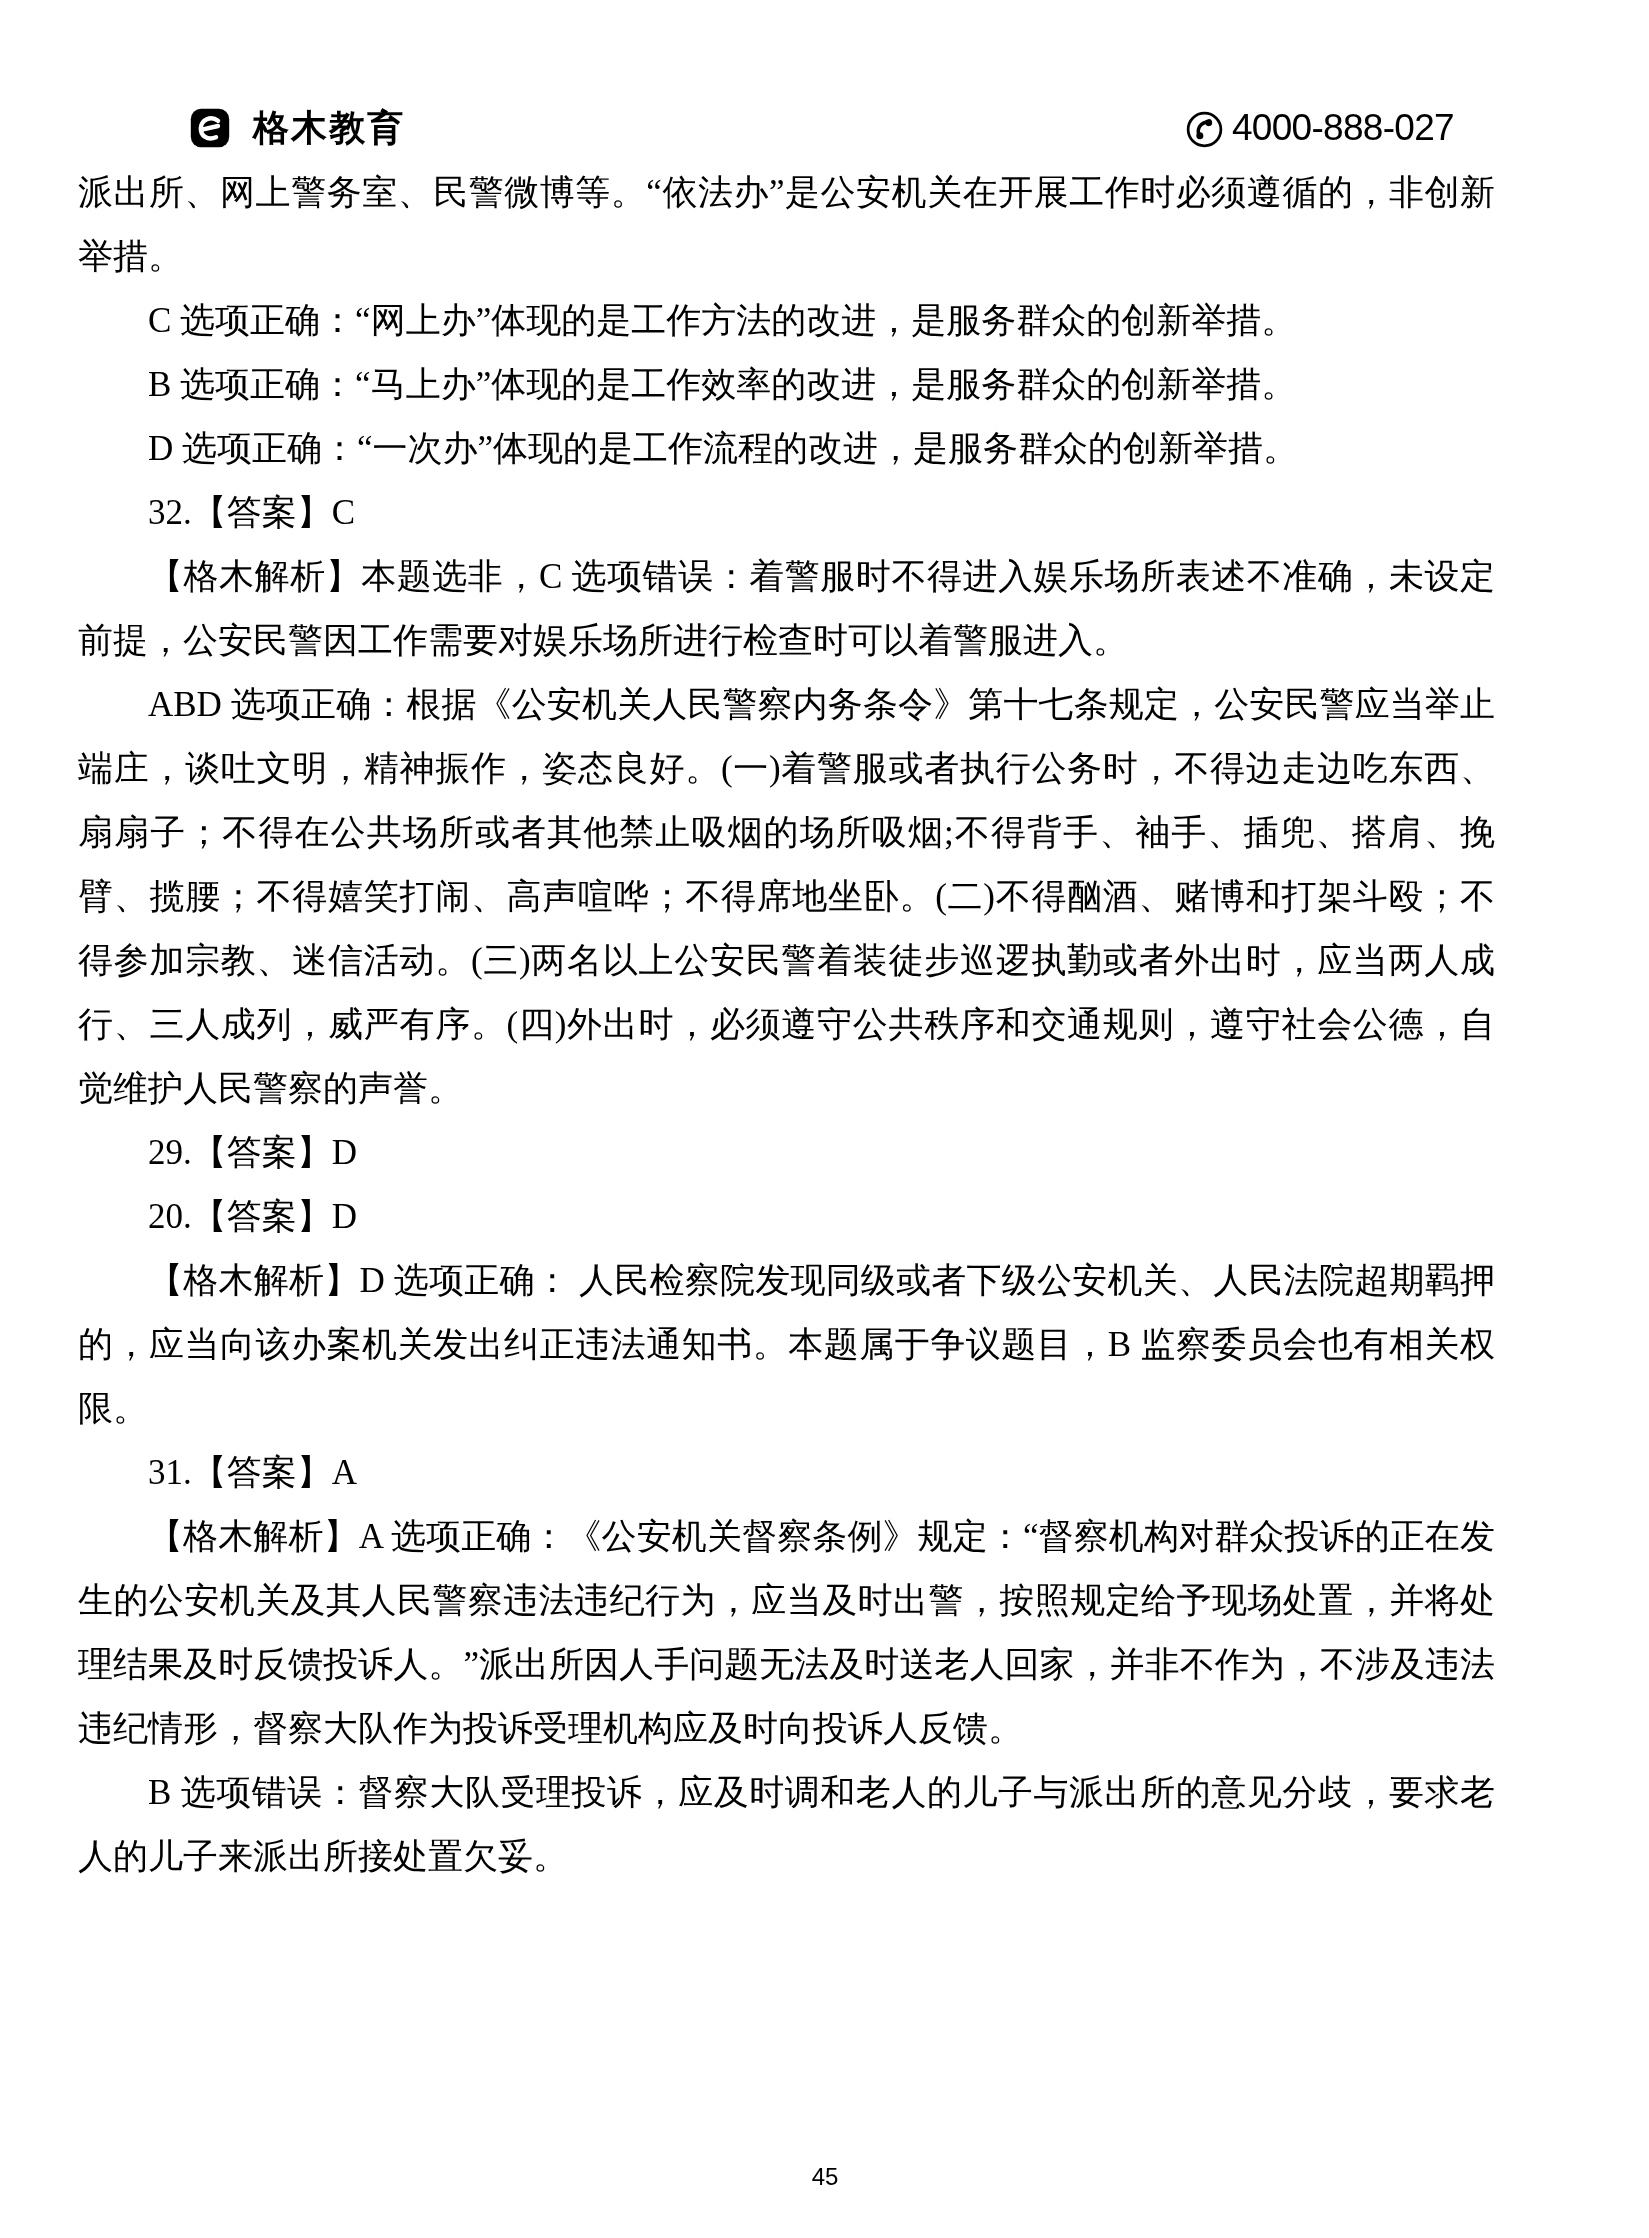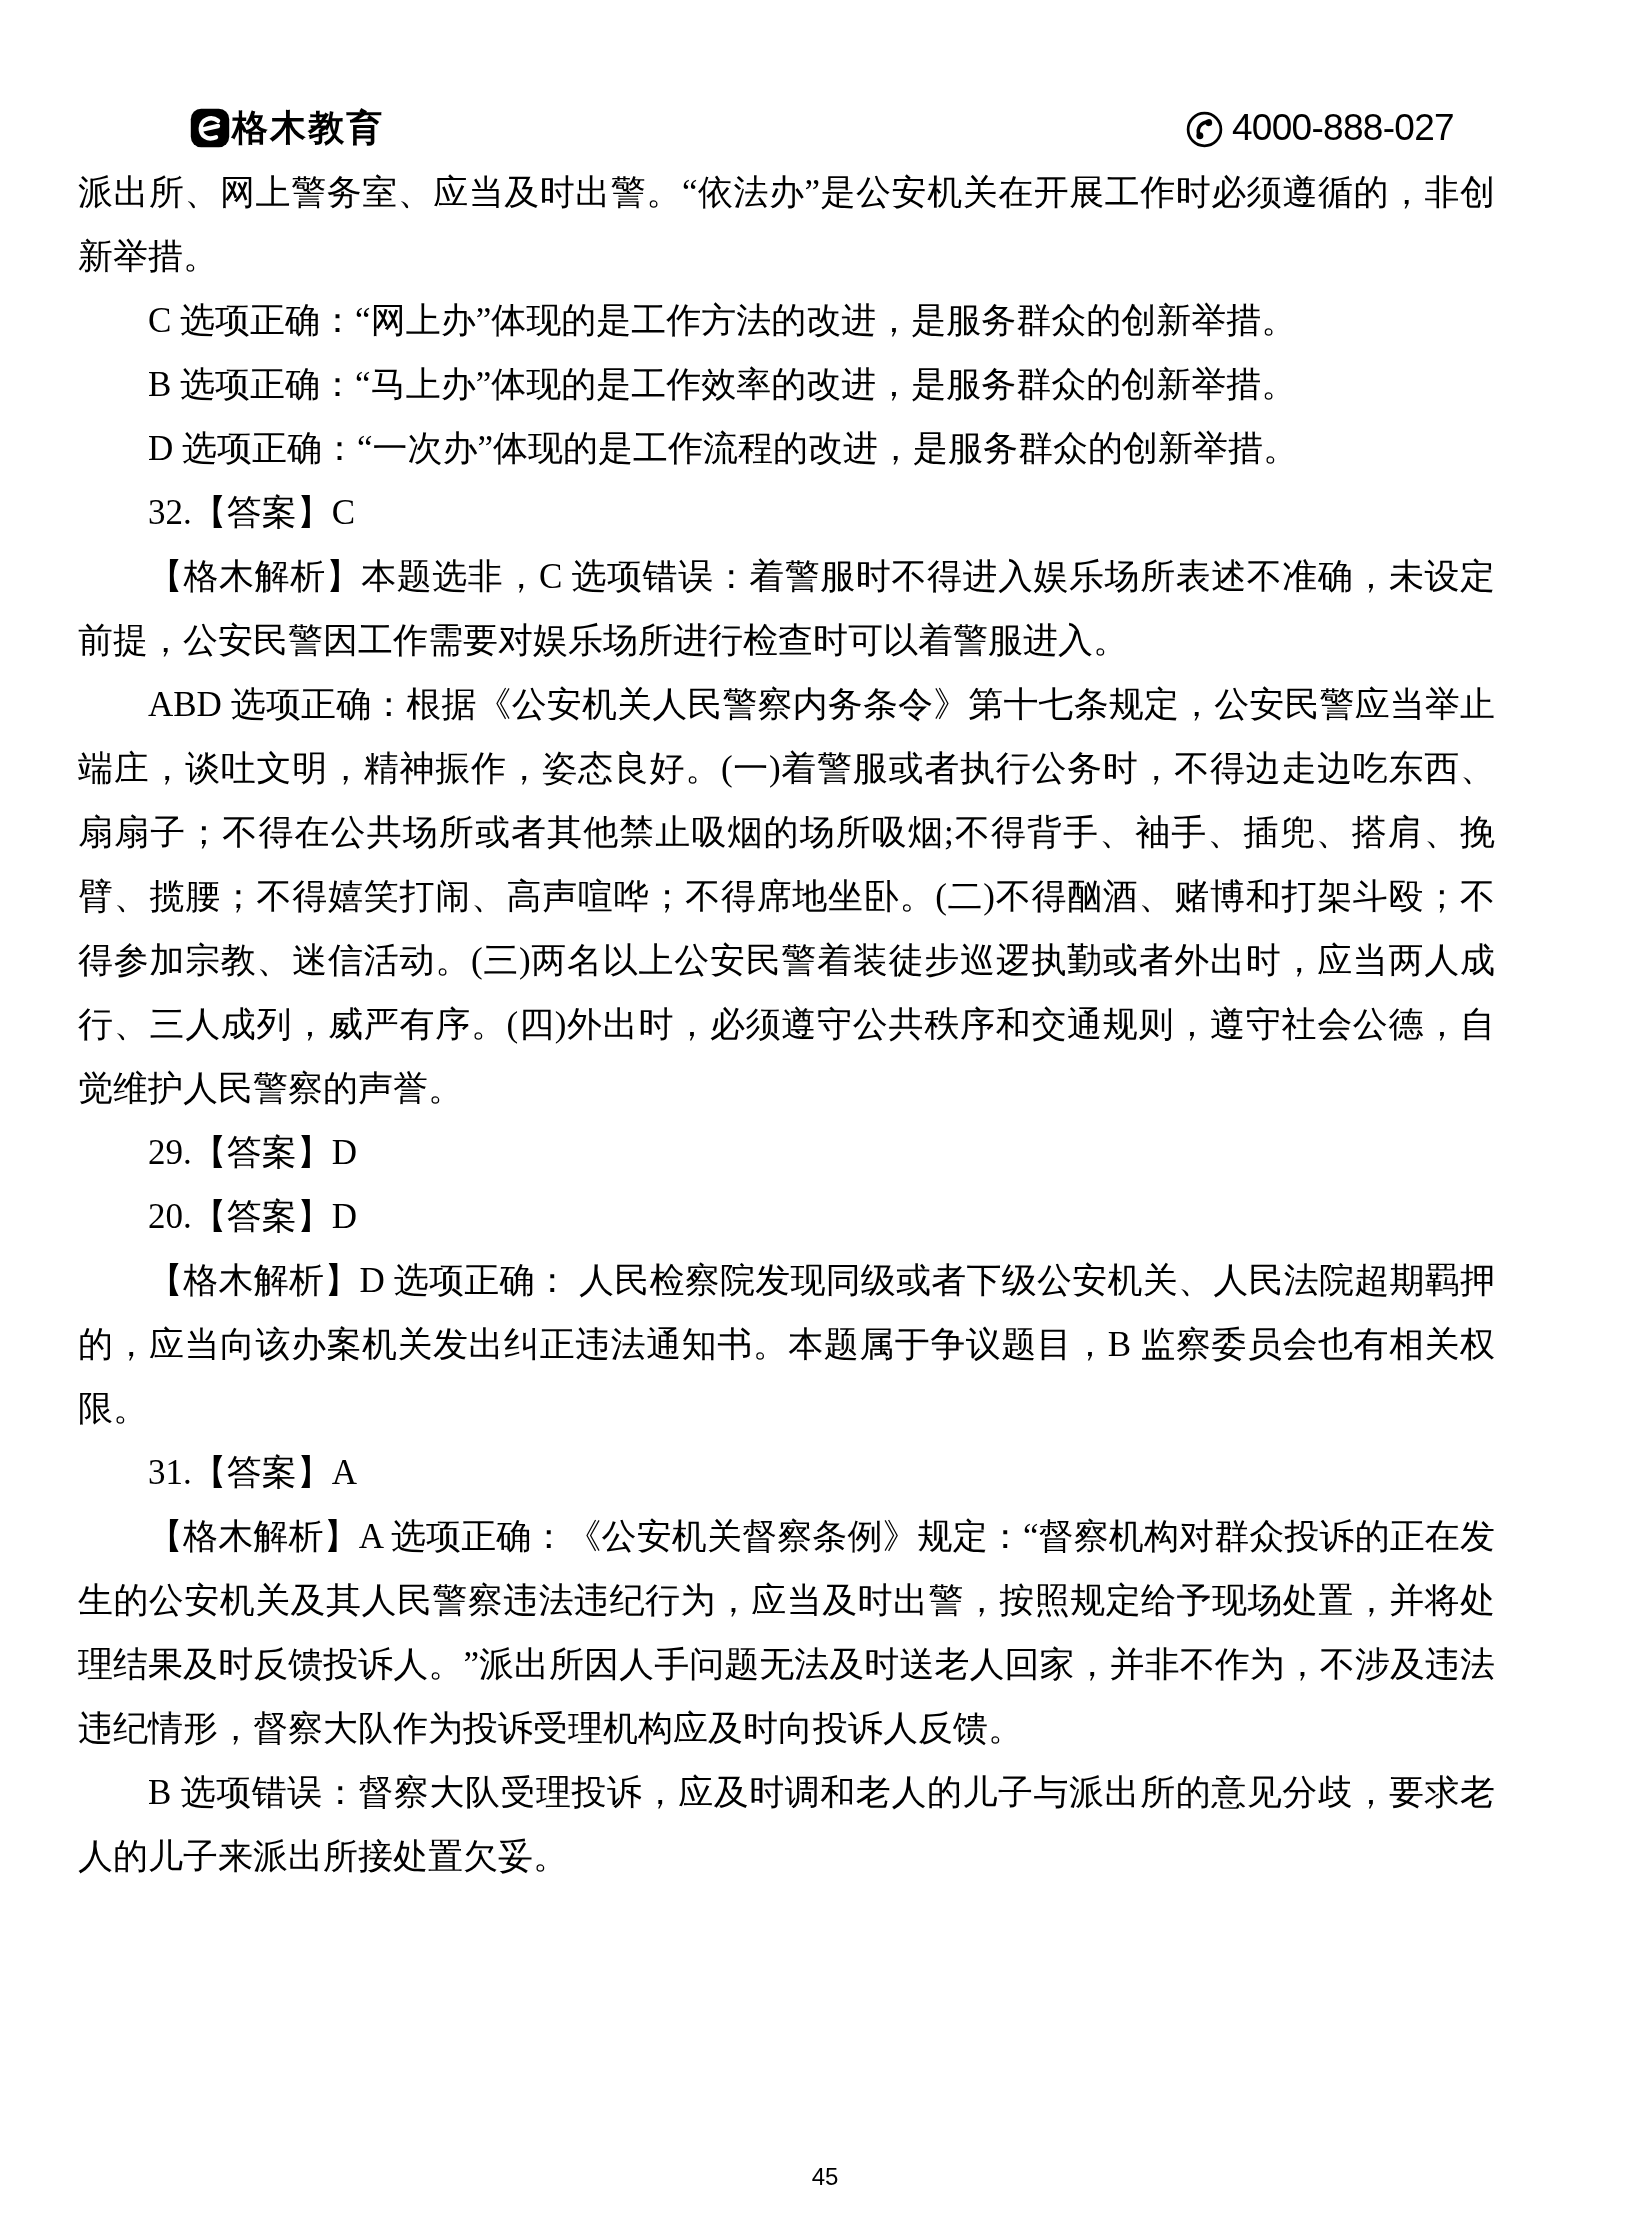--- a/index.html
+++ b/index.html
@@ -18,21 +18,21 @@
   .header {
     position: absolute;
     top: 103px;
     left: 190px;
     right: 196px;
     height: 50px;
     display: flex;
     justify-content: space-between;
     align-items: center;
   }
-  .brand { display: flex; align-items: center; gap: 2px; justify-content: space-between; }
+  .brand { display: flex; align-items: center; gap: 23px; justify-content: space-between; }
   .brand-icon svg { width: 40px; height: 40px; display: block; }
   .brand-name {
     font-family: "Liberation Sans", "DejaVu Sans", sans-serif;
     font-weight: bold;
     font-size: 36px;
     letter-spacing: 2.1px;
     white-space: nowrap;
   }
   .phone { display: flex; align-items: flex-end; gap: 8.3px; }
   .phone-icon svg { width: 39px; height: 39px; display: block; }
@@ -94,21 +94,21 @@
             <circle cx="36" cy="64" r="9" fill="#000000"></circle>
             <circle cx="63" cy="34" r="9" fill="#000000"></circle>
           </g>
         </svg>
       </span>
       <span class="phone-number">4000-888-027</span>
     </div>
   </div>
 
   <div class="content">
-      <p class="para">派出所、网上警务室、应当及时出警。“依法办”是公安机关在开展工作时必须遵循的，非创新举措。</p>
+      <p class="para">派出所、网上警务室、民警微博等。“依法办”是公安机关在开展工作时必须遵循的，非创新举措。</p>
       <p class="para indent">C 选项正确：“网上办”体现的是工作方法的改进，是服务群众的创新举措。</p>
       <p class="para indent">B 选项正确：“马上办”体现的是工作效率的改进，是服务群众的创新举措。</p>
       <p class="para indent">D 选项正确：“一次办”体现的是工作流程的改进，是服务群众的创新举措。</p>
       <p class="para indent">32.【答案】C</p>
       <p class="para indent">【格木解析】本题选非，C 选项错误：着警服时不得进入娱乐场所表述不准确，未设定前提，公安民警因工作需要对娱乐场所进行检查时可以着警服进入。</p>
       <p class="para indent">ABD 选项正确：根据《公安机关人民警察内务条令》第十七条规定，公安民警应当举止端庄，谈吐文明，精神振作，姿态良好。(一)着警服或者执行公务时，不得边走边吃东西、扇扇子；不得在公共场所或者其他禁止吸烟的场所吸烟;不得背手、袖手、插兜、搭肩、挽臂、揽腰；不得嬉笑打闹、高声喧哗；不得席地坐卧。(二)不得酗酒、赌博和打架斗殴；不得参加宗教、迷信活动。(三)两名以上公安民警着装徒步巡逻执勤或者外出时，应当两人成行、三人成列，威严有序。(四)外出时，必须遵守公共秩序和交通规则，遵守社会公德，自觉维护人民警察的声誉。</p>
       <p class="para indent">29.【答案】D</p>
       <p class="para indent">20.【答案】D</p>
       <p class="para indent">【格木解析】D 选项正确： 人民检察院发现同级或者下级公安机关、人民法院超期羁押的，应当向该办案机关发出纠正违法通知书。本题属于争议题目，B 监察委员会也有相关权限。</p>
       <p class="para indent">31.【答案】A</p>

